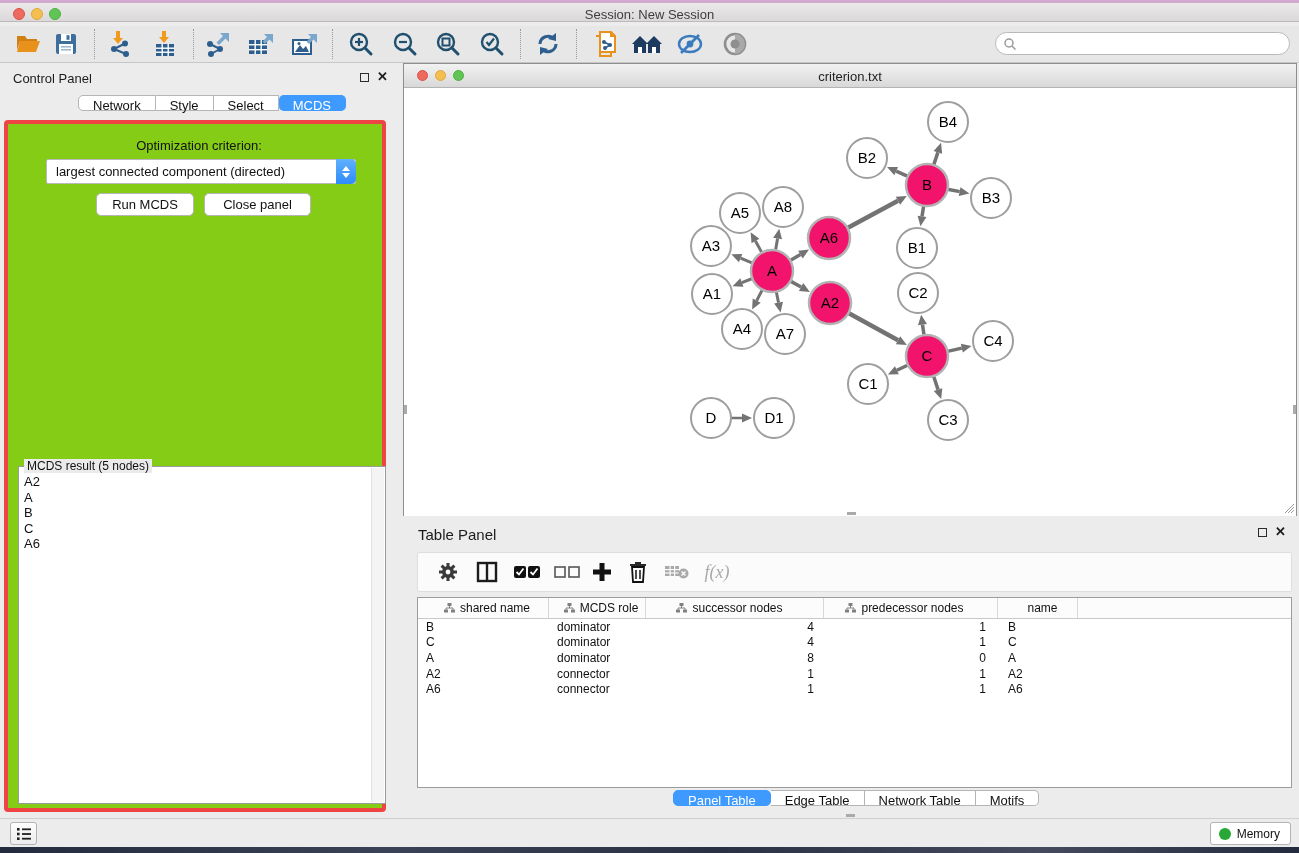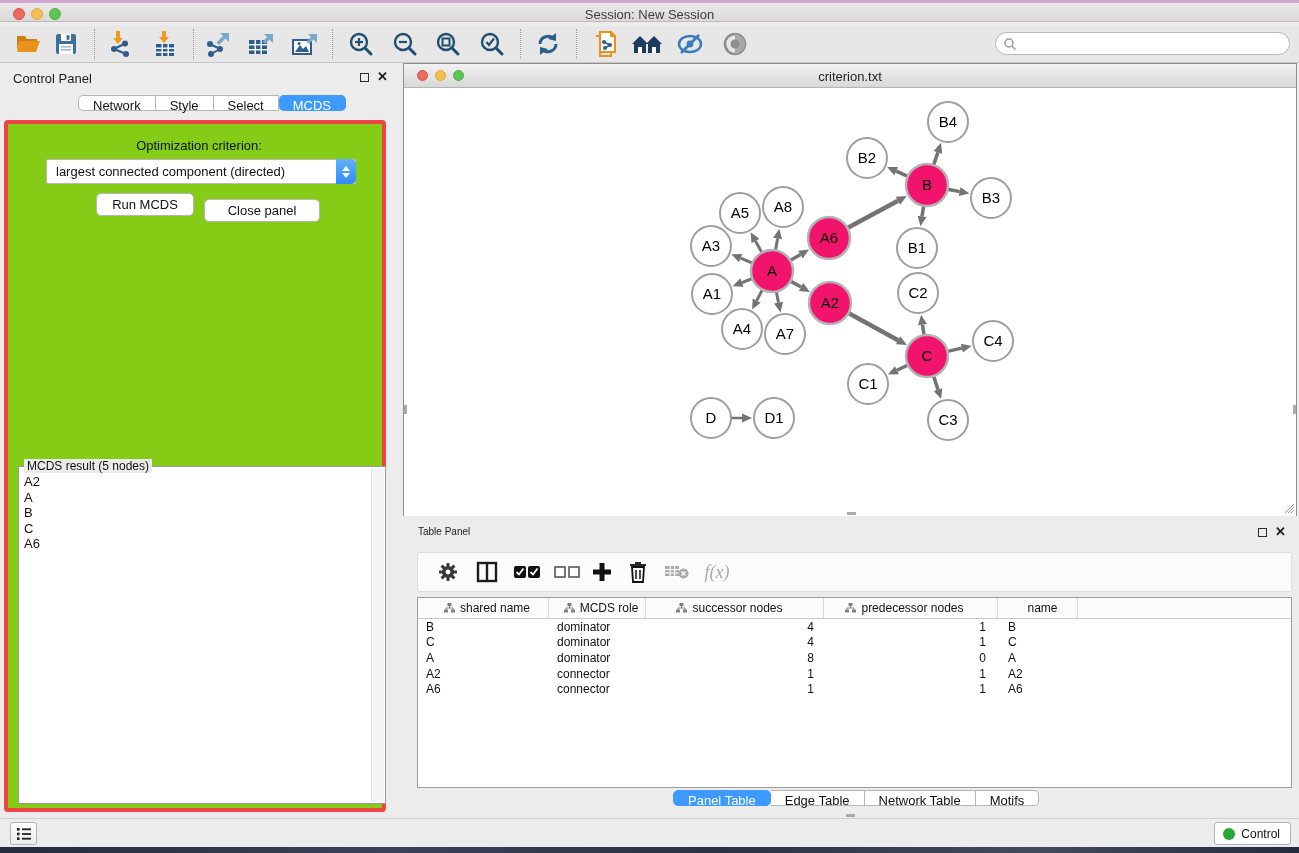--- a/index.html
+++ b/index.html
@@ -58,21 +58,21 @@
     background:linear-gradient(#5fb0fe,#2f8bfb); border-radius:0 5px 5px 0;
     display:flex; flex-direction:column; align-items:center; justify-content:center; }
   .dd-up { width:0; height:0; border-left:4px solid transparent; border-right:4px solid transparent;
     border-bottom:5px solid #fff; margin-bottom:2px; }
   .dd-down { width:0; height:0; border-left:4px solid transparent; border-right:4px solid transparent;
     border-top:5px solid #fff; }
   .cp-btn { position:absolute; top:69px; height:23px; background:#fff;
     border:1px solid #b5b5b5; border-radius:5px; font-size:13px; color:#111;
     font-family:"Liberation Sans",sans-serif; }
   .btn-run { left:88px; width:98px; }
-  .btn-closep { left:196px; width:116px;margin-top:6px; }
+  .btn-closep { left:196px; width:107px; }
   .result-box { position:absolute; left:10px; top:342px; width:368px; height:338px;
     background:#fff; border:1px solid #9a9a9a; }
   .result-legend { position:absolute; left:5px; top:-8px; background:#ebebeb;
     padding:0 3px; font-size:12px; color:#111; }
   .result-list { position:absolute; left:0; top:7px; width:100%; }
   .result-item { font-size:13px; color:#111; padding-left:5px; line-height:15.5px; }
   .result-scroll { position:absolute; top:1px; right:1px; bottom:1px; width:13px;
     background:#f4f4f4; border-left:1px solid #e2e2e2; }
   
   .net-window { position:absolute; left:403px; top:63px; width:894px; height:453px;
@@ -83,21 +83,21 @@
   .net-titlebar .t-red { left:13px; } .net-titlebar .t-yel { left:31px; } .net-titlebar .t-grn { left:49px; }
   .net-title { position:absolute; left:0; right:0; top:5px; text-align:center;
     font-size:13px; color:#222; }
   .net-canvas { position:absolute; left:0; top:25px; width:892px; height:427px;
     background:#fff; }
   .grip { position:absolute; right:1px; bottom:1px; width:13px; height:13px; }
   .tickv { position:absolute; width:3px; height:9px; background:#aaa; }
   .tickh { position:absolute; width:9px; height:3px; background:#aaa; }
   
   .table-panel { position:absolute; left:403px; top:520px; width:896px; height:297px; }
-  .tp-title { position:absolute; left:15px; top:6px; font-size:10px; color:#1c1c1c; }
+  .tp-title { position:absolute; left:15px; top:6px; font-size:15px; color:#1c1c1c; }
   .tp-float { position:absolute; right:32px; top:8px; }
   .tp-close { position:absolute; right:13px; top:6px; }
   .tp-toolbar { position:absolute; left:14px; top:32px; width:875px; height:40px;
     background:#fbfbfb; border:1px solid #dedede; border-radius:2px; }
   .tp-ic { position:absolute; top:0; height:38px; width:34px; display:flex;
     align-items:center; justify-content:center; }
   .fx { font-family:"Liberation Serif", serif; font-style:italic; font-size:18px; color:#a9a9a9; }
   .tp-table { position:absolute; left:14px; top:77px; width:875px; height:191px;
     background:#fff; border:1px solid #9c9c9c; overflow:hidden; }
   .tp-headrow { display:flex; height:21px; background:#fcfcfc; border-bottom:1px solid #c9c9c9;justify-content:space-between; }
@@ -590,18 +590,18 @@
           <rect x="1" y="1" width="2.6" height="2.6" fill="#222"></rect>
           <rect x="6" y="1.4" width="9" height="1.8" fill="#222"></rect>
           <rect x="1" y="5.7" width="2.6" height="2.6" fill="#222"></rect>
           <rect x="6" y="6.1" width="9" height="1.8" fill="#222"></rect>
           <rect x="1" y="10.4" width="2.6" height="2.6" fill="#222"></rect>
           <rect x="6" y="10.8" width="9" height="1.8" fill="#222"></rect>
         </svg>
     </div>
     <div class="mem-btn">
       <span class="mem-dot"></span>
-      <span>Control</span>
+      <span>Memory</span>
     </div>
   </div>
   <div class="desktop-strip"></div>
 
 </div>
 
 </body></html>

